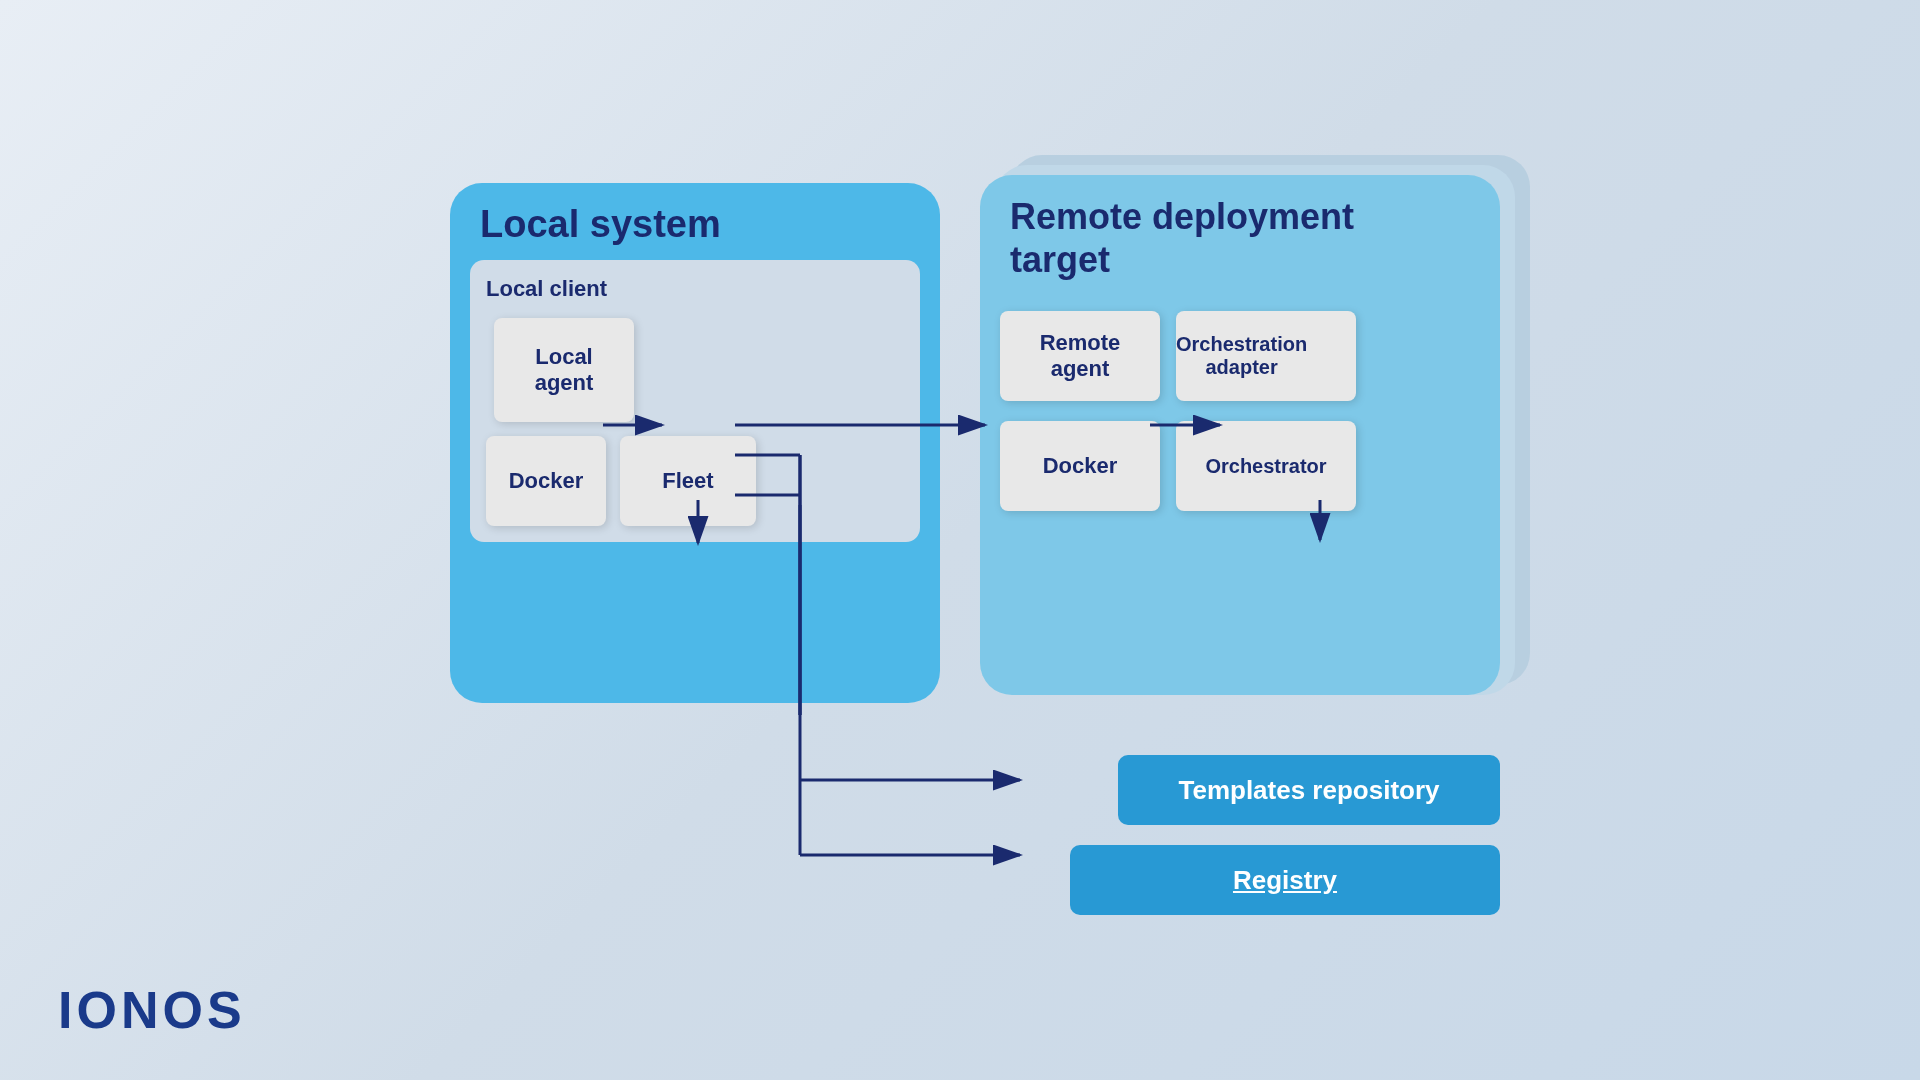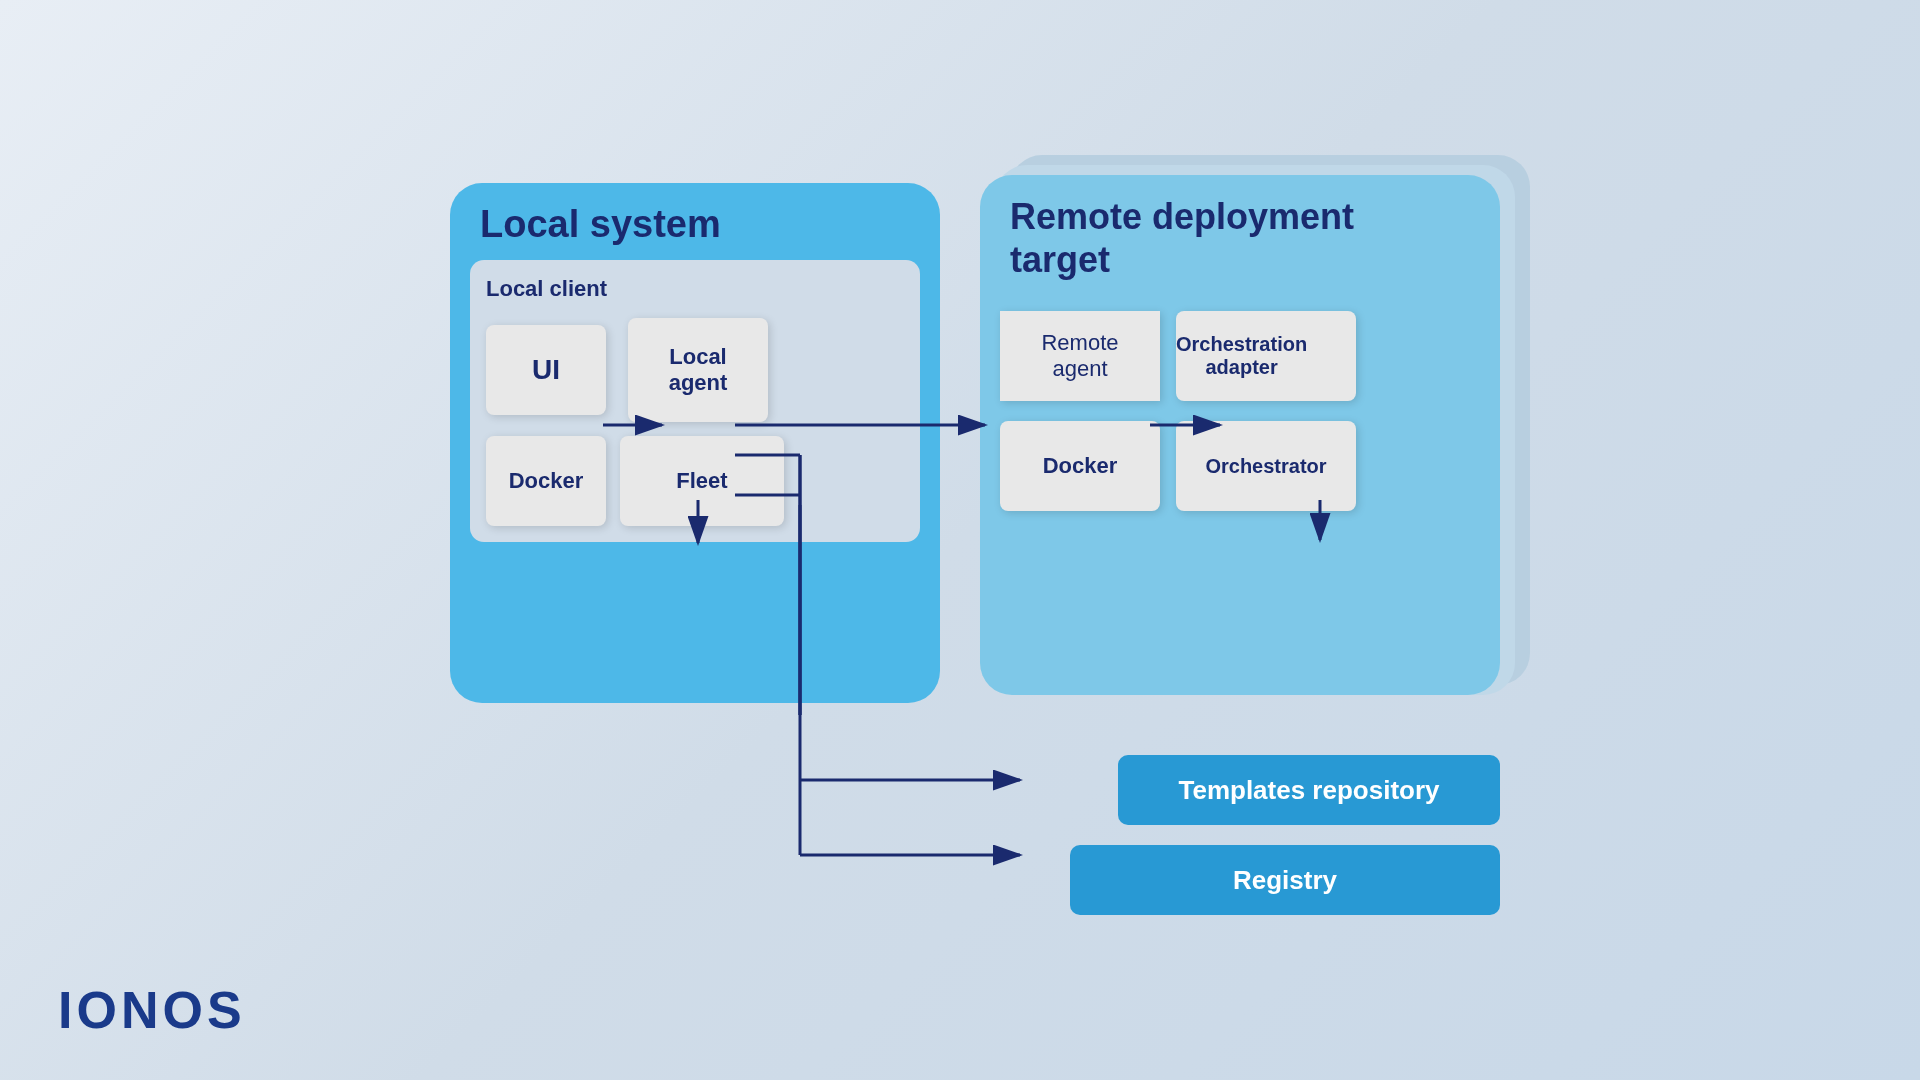--- a/index.html
+++ b/index.html
@@ -118,21 +118,21 @@
       justify-content: center;
       font-size: 22px;
       font-weight: 700;
       color: #1a2a6e;
       box-shadow: 2px 2px 8px rgba(0,0,0,0.15);
     }
 
     .box-fleet {
       background: #e8e8e8;
       border-radius: 8px;
-      width: 164px;
+      width: 136px;
       height: 90px;
       display: flex;
       align-items: center;
       justify-content: center;
       font-size: 22px;
       font-weight: 700;
       color: #1a2a6e;
       box-shadow: 2px 2px 8px rgba(0,0,0,0.15);
     }
 
@@ -182,28 +182,28 @@
 
     .remote-top-row {
       display: flex;
       gap: 16px;
       margin-bottom: 20px;
       margin-top: 10px;
     }
 
     .box-remote-agent {
       background: #e8e8e8;
-      border-radius: 0;
+      border-radius: 8px;
       width: 160px;
       height: 90px;
       display: flex;
       align-items: center;
       justify-content: center;
       font-size: 22px;
-      font-weight: 400;
+      font-weight: 700;
       color: #1a2a6e;
       text-align: center;
       box-shadow: 2px 2px 8px rgba(0,0,0,0.15);
     }
 
     .box-orchestration-adapter {
       background: #e8e8e8;
       border-radius: 8px;
       width: 180px;
       height: 90px;
@@ -278,20 +278,21 @@
       height: 70px;
       background: #2899d4;
       border-radius: 10px;
       display: flex;
       align-items: center;
       justify-content: center;
       font-size: 26px;
       font-weight: 700;
       color: white;
       z-index: 4;
+      text-decoration: underline;
     }
 
     
     .arrows-svg {
       position: absolute;
       top: 0;
       left: 0;
       width: 100%;
       height: 100%;
       pointer-events: none;
@@ -317,21 +318,20 @@
   <div class="diagram-inner">
 
     <div class="remote-stack-3"></div>
     <div class="remote-stack-2"></div>
 
     <div class="local-system">
       <div class="local-system-title">Local system</div>
       <div class="local-client-box">
         <div class="local-client-label">Local client</div>
         <div class="local-client-row">
-          <div class="box-ui">UI</div>
           <div class="box-local-agent">
             <span>Local<br>agent</span>
           </div>
         </div>
         <div class="local-bottom-row">
           <div class="box-docker-local">Docker</div>
           <div class="box-fleet">Fleet</div>
         </div>
       </div>
     </div>

